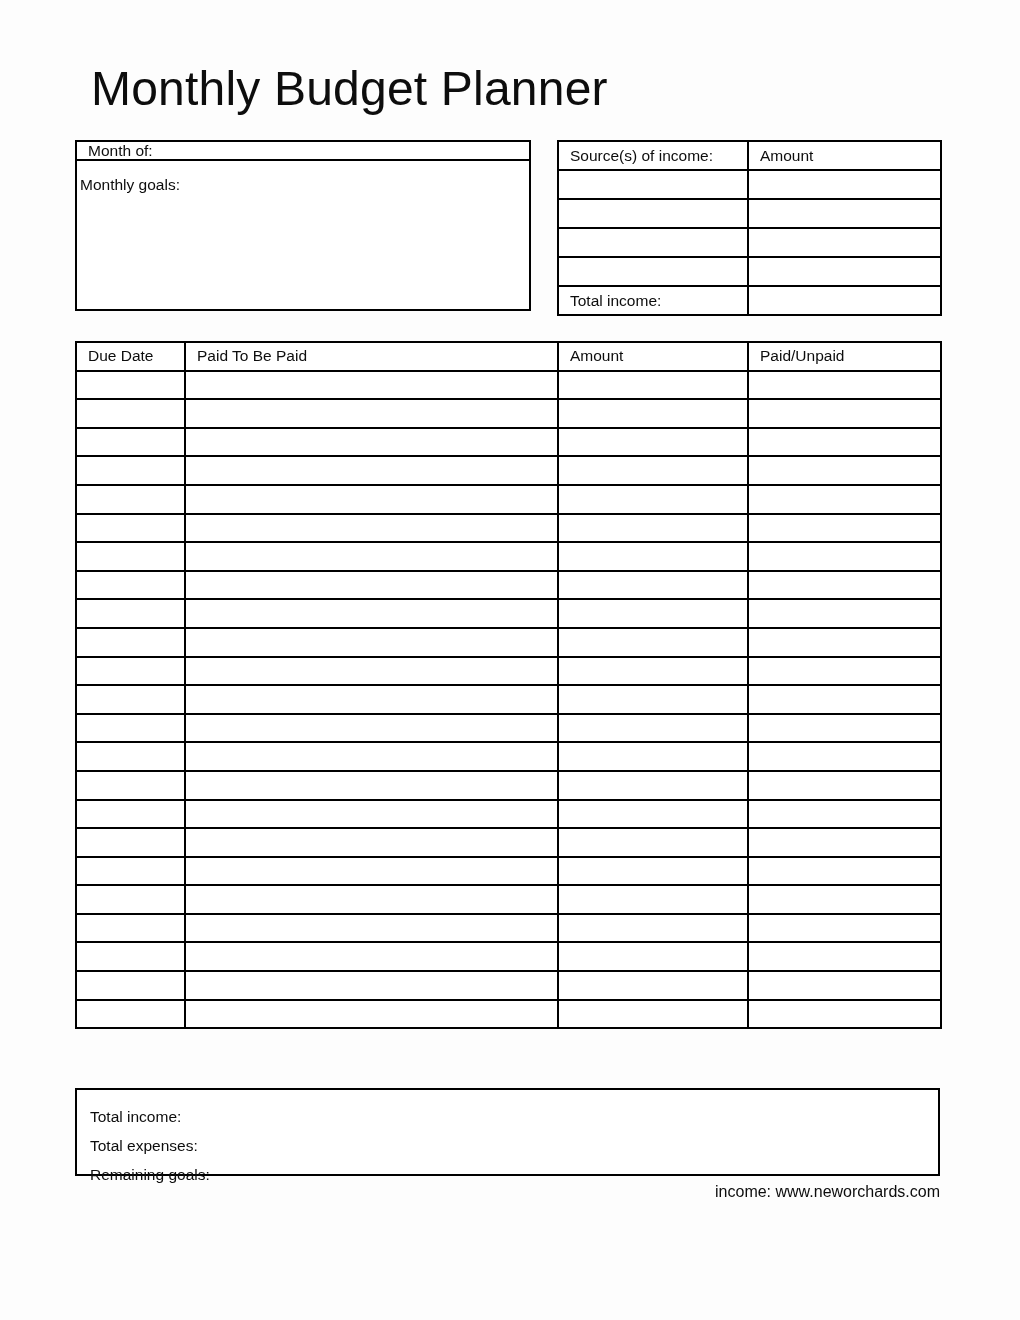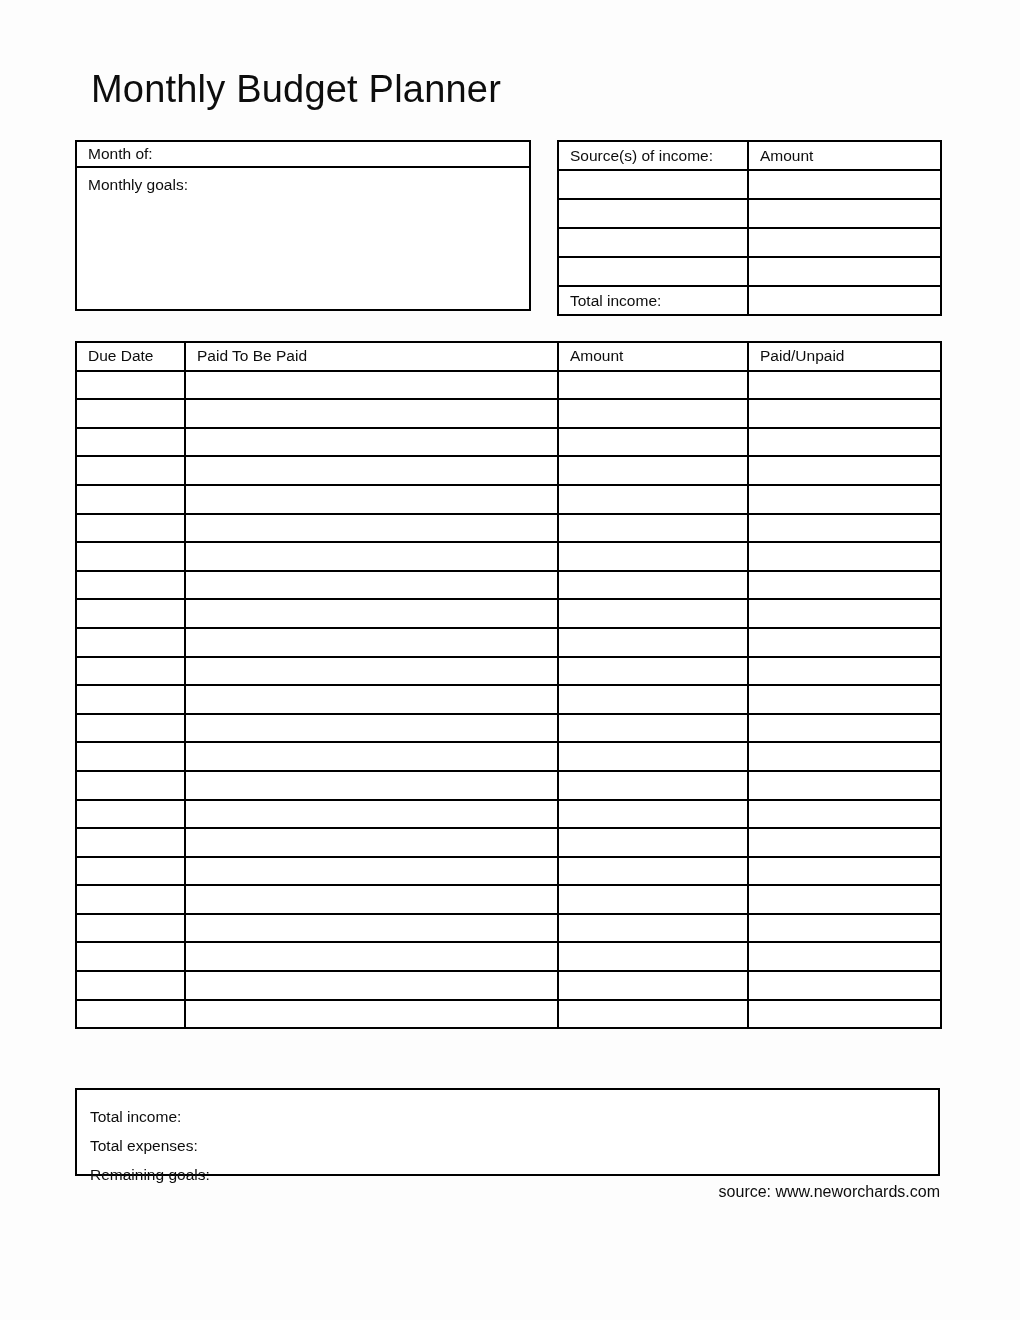--- a/index.html
+++ b/index.html
@@ -18,21 +18,21 @@
     width: 1020px;
     height: 1320px;
     overflow: hidden;
   }
 
   
   .page-title {
     position: absolute;
     left: 91px;
     top: 64px;
-    font-size: 38px;
+    font-size: 48px;
     font-weight: 400;
     letter-spacing: 0.2px;
     line-height: 50px;
     white-space: nowrap;
   }
 
   
   .box {
     position: absolute;
     border: 2.5px solid #000;
@@ -49,30 +49,30 @@
   
   #month-goals-box {
     left: 75px;
     top: 140px;
     width: 456px;
     height: 171px;
   }
   #month-of-row {
     position: absolute;
     left: 0; top: 0; right: 0;
-    height: 26px;
+    height: 19px;
     border-bottom: 2.5px solid #000;
     display: flex;
     align-items: center;
     padding-left: 11px;
   }
   #monthly-goals-row {
     position: absolute;
     left: 0; top: 27px; right: 0; bottom: 0;
-    padding: 7px 0 0 11px;
+    padding: 7px 0 0 3px;
   }
 
   
   #income-table {
     position: absolute;
     left: 557px;
     top: 140px;
     width: 383px;
     border: 2.5px solid #000;
     border-collapse: collapse;
@@ -345,15 +345,15 @@
         </tr>
       </tbody>
   </table>
 
   <div class="box" id="summary-box">
       <div class="summary-line">Total income:</div>
       <div class="summary-line">Total expenses:</div>
       <div class="summary-line">Remaining goals:</div>
     </div>
 
-  <div id="source-note">source: www.neworchards.com</div>
+  <div id="source-note">income: www.neworchards.com</div>
 
 </div>
 
 </body></html>

